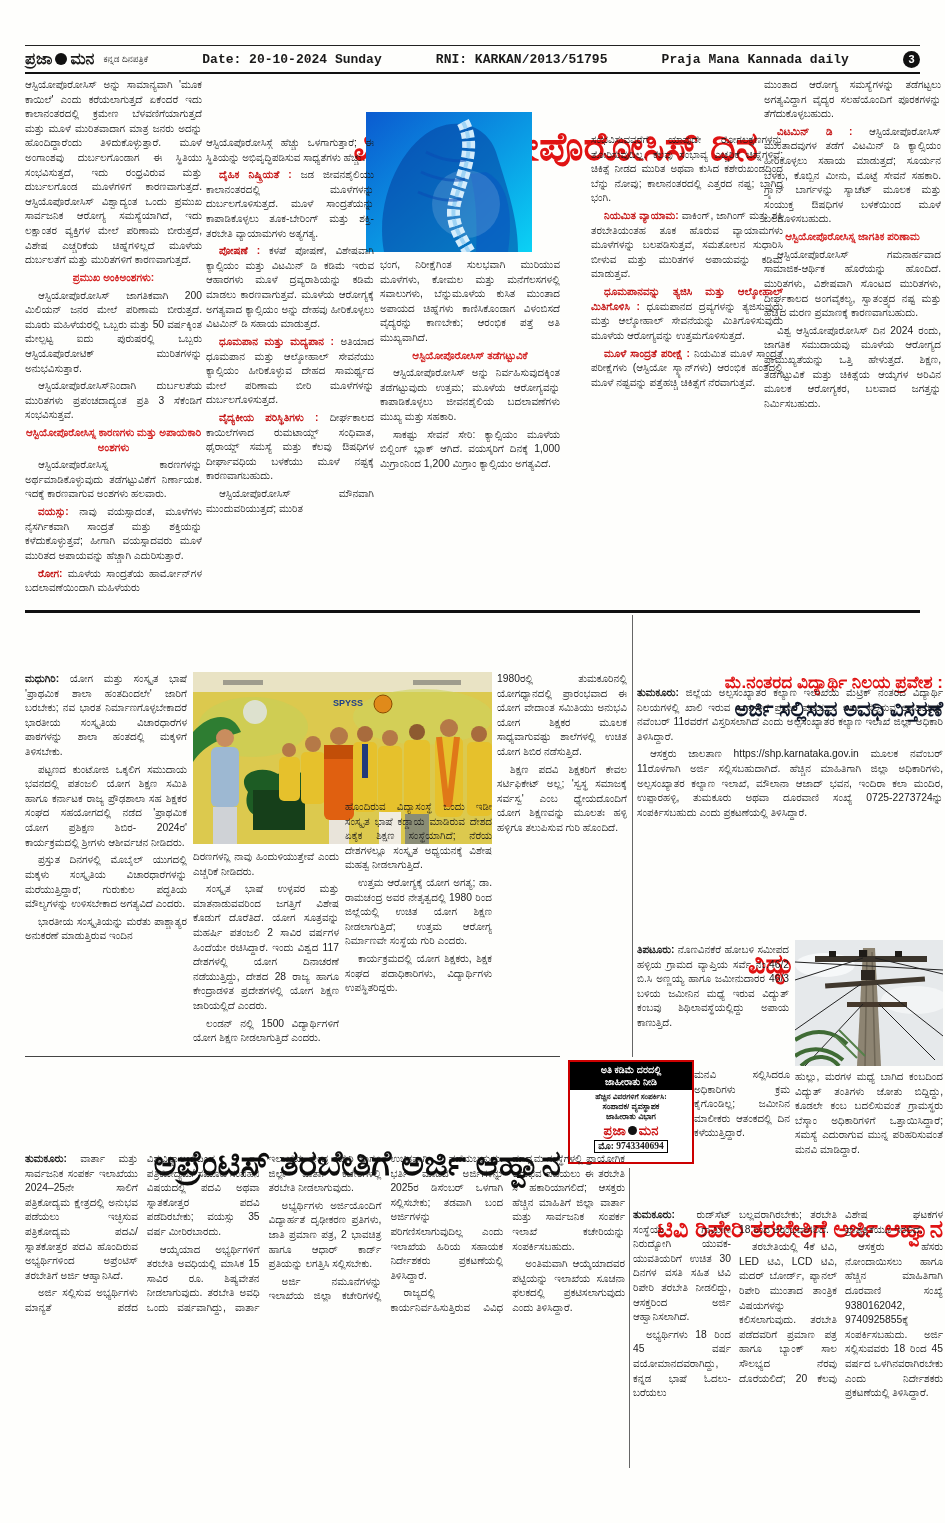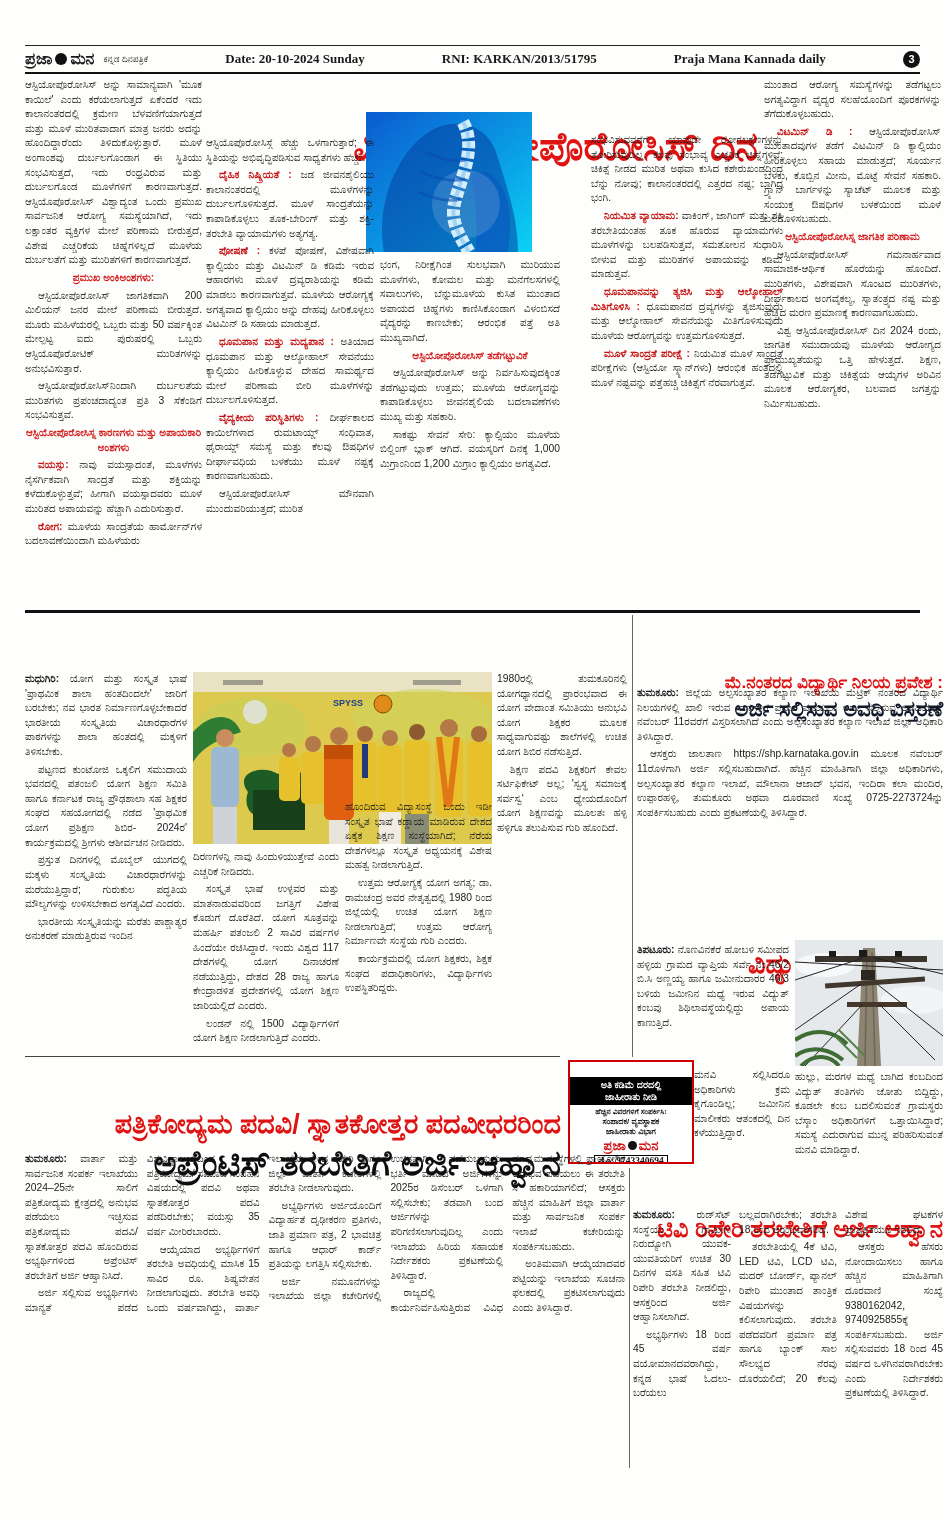--- a/index.html
+++ b/index.html
@@ -5,21 +5,21 @@
   html,body{margin:0;padding:0;background:#888;}
   #page{position:relative;width:945px;height:1523px;background:#fefefc;margin:0 auto;
         font-family:"Liberation Sans",sans-serif;color:#1a1a1a;overflow:hidden;}
   
   .masthead{position:absolute;left:25px;top:45px;width:895px;height:26px;
     border-top:1.5px solid #222;border-bottom:2.5px solid #111;
     display:flex;align-items:center;justify-content:space-between;}
   .logo{display:flex;align-items:center;gap:3px;font-weight:bold;font-size:16px;}
   .logo .emblem{width:12px;height:12px;background:#111;border-radius:50%;display:inline-block;}
   .logo small{font-size:9px;font-weight:normal;margin-left:6px;}
-  .mh-serif{font-family:Liberation Serif, serif;font-weight:bold;font-size:13px;}
+  .mh-serif{font-family:Liberation Mono, monospace;font-weight:bold;font-size:13px;}
   .page-circle{width:17px;height:17px;border-radius:50%;background:#111;color:#fff;
     font-size:11px;font-weight:bold;display:flex;align-items:center;justify-content:center;}
   
   .hl{position:absolute;font-weight:700;text-align:right;line-height:1.1;margin-top:48px;}
   .red{color:#e01313;}
   
   .col{position:absolute;overflow:hidden;font-size:10.3px;line-height:1.42;text-align:justify;}
   .col p{margin:0 0 3px 0;text-indent:13px;}
   .col p.ni{text-indent:0;}
   .sub{color:#d32020;font-weight:bold;text-align:center;margin:2px 0 3px;text-indent:0;}
@@ -27,21 +27,21 @@
   .dateline{font-weight:bold;}
   .rule{position:absolute;background:#111;}
   .vrule{position:absolute;background:#666;width:1px;}
   .imgbox{position:absolute;overflow:hidden;}
   .imgbox svg{display:block;}
   
   .adbox{position:absolute;left:568px;top:1060px;width:122px;height:100px;
     border:2px solid #cc0000;background:#fff;display:flex;flex-direction:column;
     align-items:center;text-align:center;overflow:hidden;}
   .adbox .strip{background:#000;color:#fff;font-weight:bold;font-size:9.5px;line-height:1.25;
-    width:100%;padding:2px 0;margin-top:15px;}
+    width:100%;padding:2px 0;}
   .adbox .s1{font-size:7.5px;margin-top:2px;font-weight:bold;font-family:Liberation Serif, serif;}
   .adbox .s2{font-size:8px;font-weight:bold;}
   .adbox .adlogo{color:#cc1111;font-weight:bold;font-size:13px;display:flex;align-items:center;gap:2px;margin:1px 0;}
   .adbox .adlogo .emblem{width:9px;height:9px;background:#111;border-radius:50%;display:inline-block;}
   .adbox .phone{border:1.5px solid #000;font-weight:bold;font-size:9.5px;padding:0 3px;
     font-family:"Liberation Serif",serif;}
 </style>
 </head>
 <body>
 
@@ -80,20 +80,21 @@
       <path d="M60,40 C75,48 90,50 100,48 M55,60 C72,68 90,70 99,67 M52,80 C70,88 86,90 95,87" stroke="#0a4db4" stroke-width="3" fill="none" opacity="0.6"></path>
     </svg>
   </div>
 
   <div class="col" style="left:25px;top:78px;width:177px;height:528px;">
       <p class="ni">ಆಸ್ಟಿಯೋಪೊರೋಸಿಸ್ ಅನ್ನು ಸಾಮಾನ್ಯವಾಗಿ 'ಮೂಕ ಕಾಯಿಲೆ' ಎಂದು ಕರೆಯಲಾಗುತ್ತದೆ ಏಕೆಂದರೆ ಇದು ಕಾಲಾನಂತರದಲ್ಲಿ ಕ್ರಮೇಣ ಬೆಳವಣಿಗೆಯಾಗುತ್ತದೆ ಮತ್ತು ಮೂಳೆ ಮುರಿತವಾದಾಗ ಮಾತ್ರ ಜನರು ಅದನ್ನು ಹೊಂದಿದ್ದಾರೆಂದು ತಿಳಿದುಕೊಳ್ಳುತ್ತಾರೆ. ಮೂಳೆ ಅಂಗಾಂಶವು ದುರ್ಬಲಗೊಂಡಾಗ ಈ ಸ್ಥಿತಿಯು ಸಂಭವಿಸುತ್ತದೆ, ಇದು ರಂಧ್ರವಿರುವ ಮತ್ತು ದುರ್ಬಲಗೊಂಡ ಮೂಳೆಗಳಿಗೆ ಕಾರಣವಾಗುತ್ತದೆ. ಆಸ್ಟಿಯೊಪೊರೋಸಿಸ್ ವಿಶ್ವಾದ್ಯಂತ ಒಂದು ಪ್ರಮುಖ ಸಾರ್ವಜನಿಕ ಆರೋಗ್ಯ ಸಮಸ್ಯೆಯಾಗಿದೆ, ಇದು ಲಕ್ಷಾಂತರ ವ್ಯಕ್ತಿಗಳ ಮೇಲೆ ಪರಿಣಾಮ ಬೀರುತ್ತದೆ, ವಿಶೇಷ ಎಚ್ಚರಿಕೆಯ ಚಿಹ್ನೆಗಳಿಲ್ಲದೆ ಮೂಳೆಯ ದುರ್ಬಲತೆಗೆ ಮತ್ತು ಮುರಿತಗಳಿಗೆ ಕಾರಣವಾಗುತ್ತದೆ.</p>
       <div class="sub">ಪ್ರಮುಖ ಅಂಕಿಅಂಶಗಳು:</div>
       <p>ಆಸ್ಟಿಯೋಪೊರೋಸಿಸ್ ಜಾಗತಿಕವಾಗಿ 200 ಮಿಲಿಯನ್ ಜನರ ಮೇಲೆ ಪರಿಣಾಮ ಬೀರುತ್ತದೆ. ಮೂರು ಮಹಿಳೆಯರಲ್ಲಿ ಒಬ್ಬರು ಮತ್ತು 50 ವರ್ಷಕ್ಕಿಂತ ಮೇಲ್ಪಟ್ಟ ಐದು ಪುರುಷರಲ್ಲಿ ಒಬ್ಬರು ಆಸ್ಟಿಯೊಪೊರೋಟಿಕ್ ಮುರಿತಗಳನ್ನು ಅನುಭವಿಸುತ್ತಾರೆ.</p>
       <p>ಆಸ್ಟಿಯೋಪೊರೋಸಿಸ್‌ನಿಂದಾಗಿ ದುರ್ಬಲತೆಯ ಮುರಿತಗಳು ಪ್ರಪಂಚದಾದ್ಯಂತ ಪ್ರತಿ 3 ಸೆಕೆಂಡಿಗೆ ಸಂಭವಿಸುತ್ತವೆ.</p>
       <div class="sub">ಆಸ್ಟಿಯೋಪೊರೋಸಿಸ್ನ ಕಾರಣಗಳು ಮತ್ತು ಅಪಾಯಕಾರಿ ಅಂಶಗಳು</div>
+      <p>ಆಸ್ಟಿಯೋಪೊರೋಸಿಸ್ನ ಕಾರಣಗಳನ್ನು ಅರ್ಥಮಾಡಿಕೊಳ್ಳುವುದು ತಡೆಗಟ್ಟುವಿಕೆಗೆ ನಿರ್ಣಾಯಕ. ಇದಕ್ಕೆ ಕಾರಣವಾಗುವ ಅಂಶಗಳು ಹಲವಾರು.</p>
       <p><span class="lead">ವಯಸ್ಸು: </span>ನಾವು ವಯಸ್ಸಾದಂತೆ, ಮೂಳೆಗಳು ನೈಸರ್ಗಿಕವಾಗಿ ಸಾಂದ್ರತೆ ಮತ್ತು ಶಕ್ತಿಯನ್ನು ಕಳೆದುಕೊಳ್ಳುತ್ತವೆ; ಹೀಗಾಗಿ ವಯಸ್ಸಾದವರು ಮೂಳೆ ಮುರಿತದ ಅಪಾಯವನ್ನು ಹೆಚ್ಚಾಗಿ ಎದುರಿಸುತ್ತಾರೆ.</p>
       <p><span class="lead">ರೋಗ: </span>ಮೂಳೆಯ ಸಾಂದ್ರತೆಯ ಹಾರ್ಮೋನ್‌ಗಳ ಬದಲಾವಣೆಯಿಂದಾಗಿ ಮಹಿಳೆಯರು</p>
     </div>
   <div class="col" style="left:206px;top:136px;width:168px;height:470px;">
       <p class="ni">ಆಸ್ಟಿಯೊಪೊರೋಸಿಸ್ಗೆ ಹೆಚ್ಚು ಒಳಗಾಗುತ್ತಾರೆ; ಈ ಸ್ಥಿತಿಯನ್ನು ಅಭಿವೃದ್ಧಿಪಡಿಸುವ ಸಾಧ್ಯತೆಗಳು ಹೆಚ್ಚು.</p>
       <p><span class="lead">ದೈಹಿಕ ನಿಷ್ಕ್ರಿಯತೆ : </span>ಜಡ ಜೀವನಶೈಲಿಯು ಕಾಲಾನಂತರದಲ್ಲಿ ಮೂಳೆಗಳನ್ನು ದುರ್ಬಲಗೊಳಿಸುತ್ತದೆ. ಮೂಳೆ ಸಾಂದ್ರತೆಯನ್ನು ಕಾಪಾಡಿಕೊಳ್ಳಲು ತೂಕ-ಬೇರಿಂಗ್ ಮತ್ತು ಶಕ್ತಿ-ತರಬೇತಿ ವ್ಯಾಯಾಮಗಳು ಅತ್ಯಗತ್ಯ.</p>
       <p><span class="lead">ಪೋಷಣೆ : </span>ಕಳಪೆ ಪೋಷಣೆ, ವಿಶೇಷವಾಗಿ ಕ್ಯಾಲ್ಸಿಯಂ ಮತ್ತು ವಿಟಮಿನ್ ಡಿ ಕಡಿಮೆ ಇರುವ ಆಹಾರಗಳು ಮೂಳೆ ದ್ರವ್ಯರಾಶಿಯನ್ನು ಕಡಿಮೆ ಮಾಡಲು ಕಾರಣವಾಗುತ್ತವೆ. ಮೂಳೆಯ ಆರೋಗ್ಯಕ್ಕೆ ಅಗತ್ಯವಾದ ಕ್ಯಾಲ್ಸಿಯಂ ಅನ್ನು ದೇಹವು ಹೀರಿಕೊಳ್ಳಲು ವಿಟಮಿನ್ ಡಿ ಸಹಾಯ ಮಾಡುತ್ತದೆ.</p>
       <p><span class="lead">ಧೂಮಪಾನ ಮತ್ತು ಮದ್ಯಪಾನ : </span>ಅತಿಯಾದ ಧೂಮಪಾನ ಮತ್ತು ಆಲ್ಕೋಹಾಲ್ ಸೇವನೆಯು ಕ್ಯಾಲ್ಸಿಯಂ ಹೀರಿಕೊಳ್ಳುವ ದೇಹದ ಸಾಮರ್ಥ್ಯದ ಮೇಲೆ ಪರಿಣಾಮ ಬೀರಿ ಮೂಳೆಗಳನ್ನು ದುರ್ಬಲಗೊಳಿಸುತ್ತದೆ.</p>
       <p><span class="lead">ವೈದ್ಯಕೀಯ ಪರಿಸ್ಥಿತಿಗಳು : </span>ದೀರ್ಘಕಾಲದ ಕಾಯಿಲೆಗಳಾದ ರುಮಟಾಯ್ಡ್ ಸಂಧಿವಾತ, ಥೈರಾಯ್ಡ್ ಸಮಸ್ಯೆ ಮತ್ತು ಕೆಲವು ಔಷಧಿಗಳ ದೀರ್ಘಾವಧಿಯ ಬಳಕೆಯು ಮೂಳೆ ನಷ್ಟಕ್ಕೆ ಕಾರಣವಾಗಬಹುದು.</p>
       <p>ಆಸ್ಟಿಯೋಪೊರೋಸಿಸ್ ಮೌನವಾಗಿ ಮುಂದುವರಿಯುತ್ತದೆ; ಮುರಿತ</p>
@@ -221,21 +222,20 @@
   </div>
 
   <div class="col" style="left:694px;top:1068px;width:96px;height:94px;">
       <p class="ni">ಮನವಿ ಸಲ್ಲಿಸಿದರೂ ಅಧಿಕಾರಿಗಳು ಕ್ರಮ ಕೈಗೊಂಡಿಲ್ಲ; ಜಮೀನಿನ ಮಾಲೀಕರು ಆತಂಕದಲ್ಲಿ ದಿನ ಕಳೆಯುತ್ತಿದ್ದಾರೆ.</p>
     </div>
   <div class="col" style="left:795px;top:1070px;width:148px;height:92px;">
       <p class="ni">ಹುಲ್ಲು, ಮರಗಳ ಮಧ್ಯೆ ಬಾಗಿದ ಕಂಬದಿಂದ ವಿದ್ಯುತ್ ತಂತಿಗಳು ಜೋತು ಬಿದ್ದಿದ್ದು, ಕೂಡಲೇ ಕಂಬ ಬದಲಿಸುವಂತೆ ಗ್ರಾಮಸ್ಥರು ಬೆಸ್ಕಾಂ ಅಧಿಕಾರಿಗಳಿಗೆ ಒತ್ತಾಯಿಸಿದ್ದಾರೆ; ಸಮಸ್ಯೆ ಎದುರಾಗುವ ಮುನ್ನ ಪರಿಹರಿಸುವಂತೆ ಮನವಿ ಮಾಡಿದ್ದಾರೆ.</p>
     </div>
 
   <div class="rule" style="left:25px;top:1056px;width:535px;height:1px;background:#444;"></div>
-  <div class="hl red" style="left:25px;top:1062px;width:536px;font-size:27px;">ಪತ್ರಿಕೋದ್ಯಮ ಪದವಿ/ ಸ್ನಾತಕೋತ್ತರ ಪದವೀಧರರಿಂದ</div>
   <div class="hl" style="left:25px;top:1096px;width:536px;font-size:35px;color:#0d0d0d;">ಅಪ್ರೆಂಟಿಸ್ ತರಬೇತಿಗೆ ಅರ್ಜಿ ಆಹ್ವಾನ</div>
 
   <div class="adbox">
     <div class="strip">
       <div>ಅತಿ ಕಡಿಮೆ ದರದಲ್ಲಿ</div>
       <div>ಜಾಹೀರಾತು ನೀಡಿ</div>
     </div>
     <div class="s1">ಹೆಚ್ಚಿನ ವಿವರಗಳಿಗೆ ಸಂಪರ್ಕಿಸಿ:</div>
     <div class="s2">ಸಂಪಾದಕ/ ವ್ಯವಸ್ಥಾಪಕ</div>
     <div class="s2">ಜಾಹೀರಾತು ವಿಭಾಗ</div>

